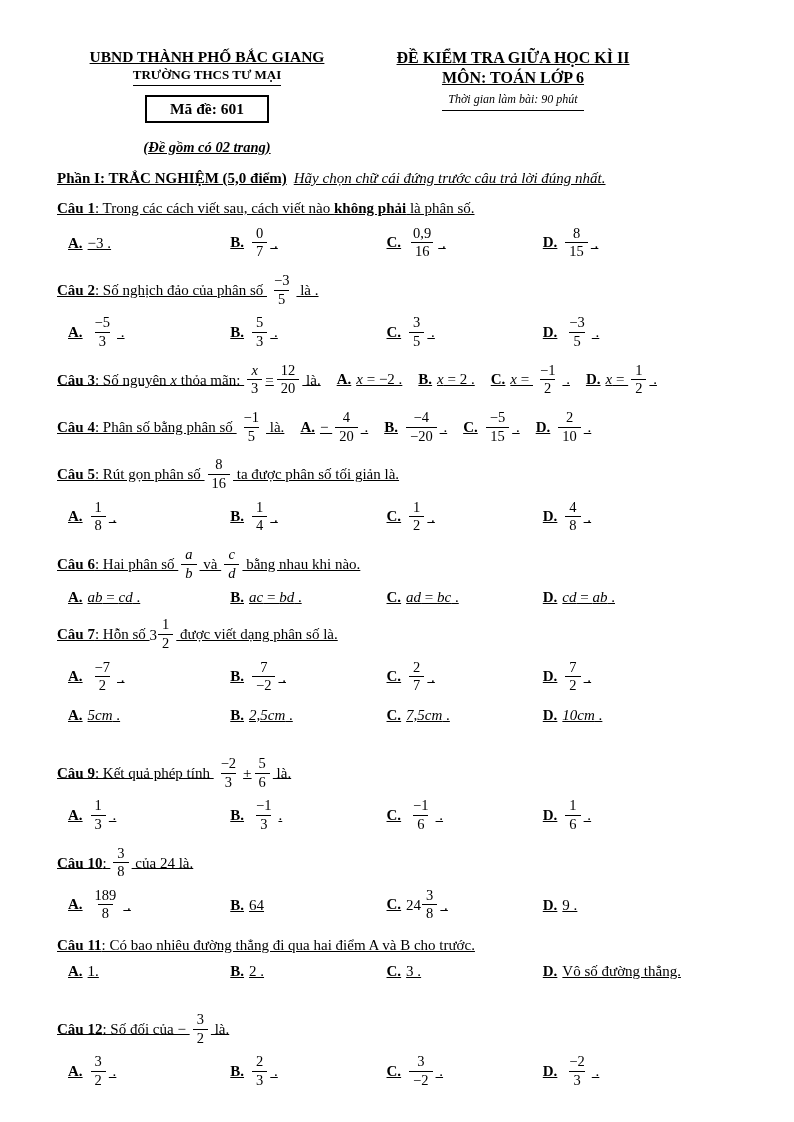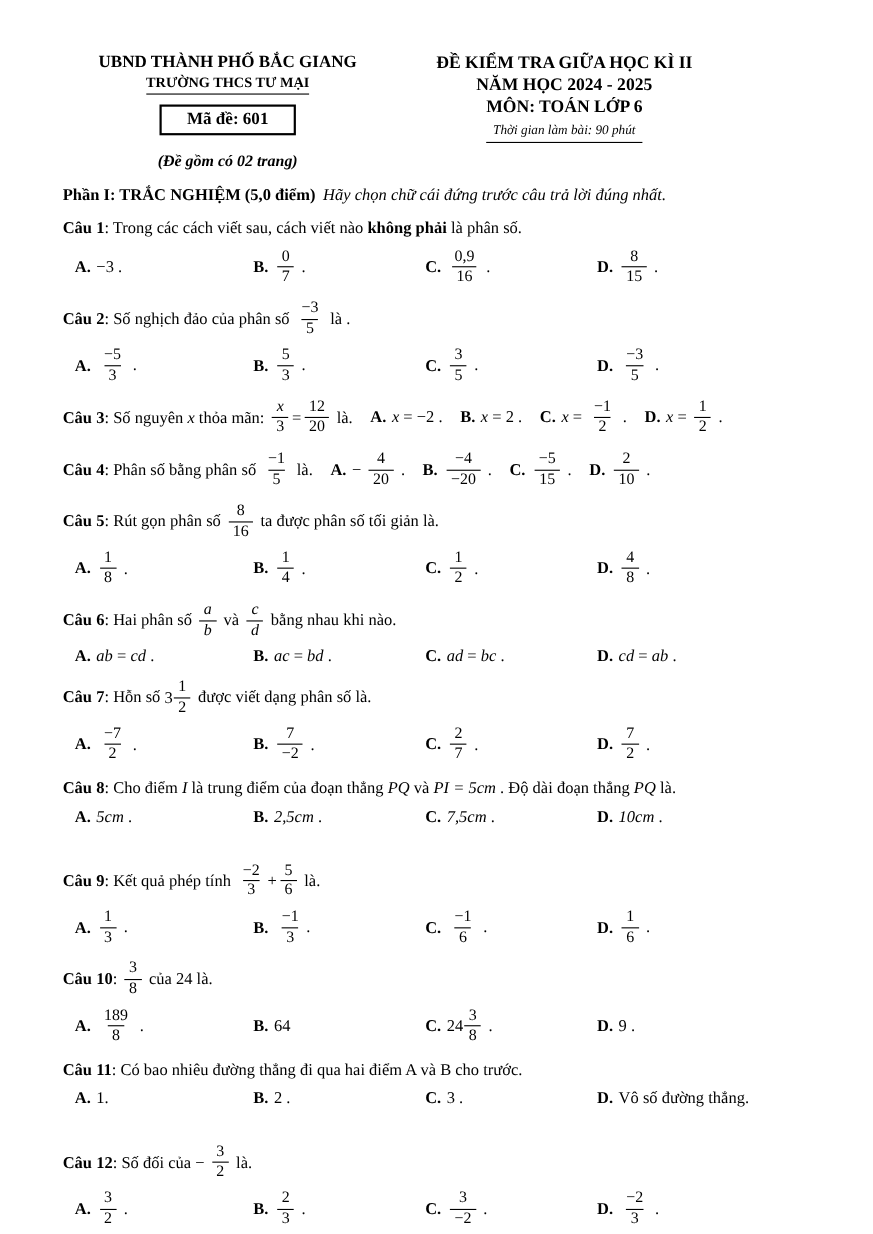--- a/index.html
+++ b/index.html
@@ -1,18 +1,18 @@
 <!DOCTYPE html>
 <html><head>
 <meta charset="utf-8">
 <style>
   html,body{margin:0;padding:0;background:#fff;}
   body{width:794px;height:1122px;overflow:hidden;color:#000;
        font-family:"Liberation Serif","DejaVu Serif",serif;font-size:15px;}
-  .page{box-sizing:border-box;width:723px;height:1122px;padding:48px 54px 0 57px;}
+  .page{box-sizing:border-box;width:723px;height:1122px;padding:48px 54px 0 57px;text-decoration:underline;}
   .bold{font-weight:bold;}
   .it{font-style:italic;}
   .math{font-style:italic;}
   
   .header{display:flex;align-items:flex-start;}
   .h-left{width:300px;text-align:center;}
   .org{font-weight:bold;font-size:15.5px;}
   .school{font-weight:bold;font-size:13px;margin-top:1px;}
   .school .u{display:inline-block;border-bottom:1px solid #000;padding-bottom:2px;}
   .code-box{display:inline-block;border:2px solid #000;padding:3px 23px;font-weight:bold;font-size:15.5px;margin-top:9px;}
@@ -48,21 +48,20 @@
     <div class="h-left">
       <div class="org">UBND THÀNH PHỐ BẮC GIANG</div>
       <div class="school"><span class="u">TRƯỜNG THCS TƯ MẠI</span></div>
       <div>
         <span class="code-box"><span>Mã đề: 601</span></span>
       </div>
       <div class="pages">(Đề gồm có 02 trang)</div>
     </div>
     <div class="h-right">
       <div>ĐỀ KIỂM TRA GIỮA HỌC KÌ II</div>
-      <div>NĂM HỌC 2024 - 2025</div>
       <div>MÔN: TOÁN LỚP 6</div>
       <div><span class="duration">Thời gian làm bài: 90 phút</span></div>
     </div>
   </div>
 
   <div class="section-line">
     <span class="bold">Phần I: TRẮC NGHIỆM (5,0 điểm)</span><span class="instr it">Hãy chọn chữ cái đứng trước câu trả lời đúng nhất.</span>
   </div>
 
   <div>
@@ -201,21 +200,20 @@
               <span class="num">2</span>
               <span class="den">7</span>
             </span><span> .</span></span>
           <span class="opt"><span class="opt-label">D.</span><span class="frac">
               <span class="num">7</span>
               <span class="den">2</span>
             </span><span> .</span></span>
         </div>
       </div>
       <div class="q">
-        <div class="q-line"><span class="q-label">Câu 8</span><span>: Cho điểm </span><span class="math">I</span><span> là trung điểm của đoạn thẳng </span><span class="math">PQ</span><span> và </span><span class="math">PI = 5cm</span><span> . Độ dài đoạn thẳng </span><span class="math">PQ</span><span> là.</span></div>
         <div class="opt-grid">
           <span class="opt"><span class="opt-label">A.</span><span class="math">5cm</span><span> .</span></span>
           <span class="opt"><span class="opt-label">B.</span><span class="math">2,5cm</span><span> .</span></span>
           <span class="opt"><span class="opt-label">C.</span><span class="math">7,5cm</span><span> .</span></span>
           <span class="opt"><span class="opt-label">D.</span><span class="math">10cm</span><span> .</span></span>
         </div>
       </div>
       <div class="q gap">
         <div class="q-line"><span class="q-label">Câu 9</span><span>: Kết quả phép tính </span><span class="frac">
             <span class="num">−2</span>

